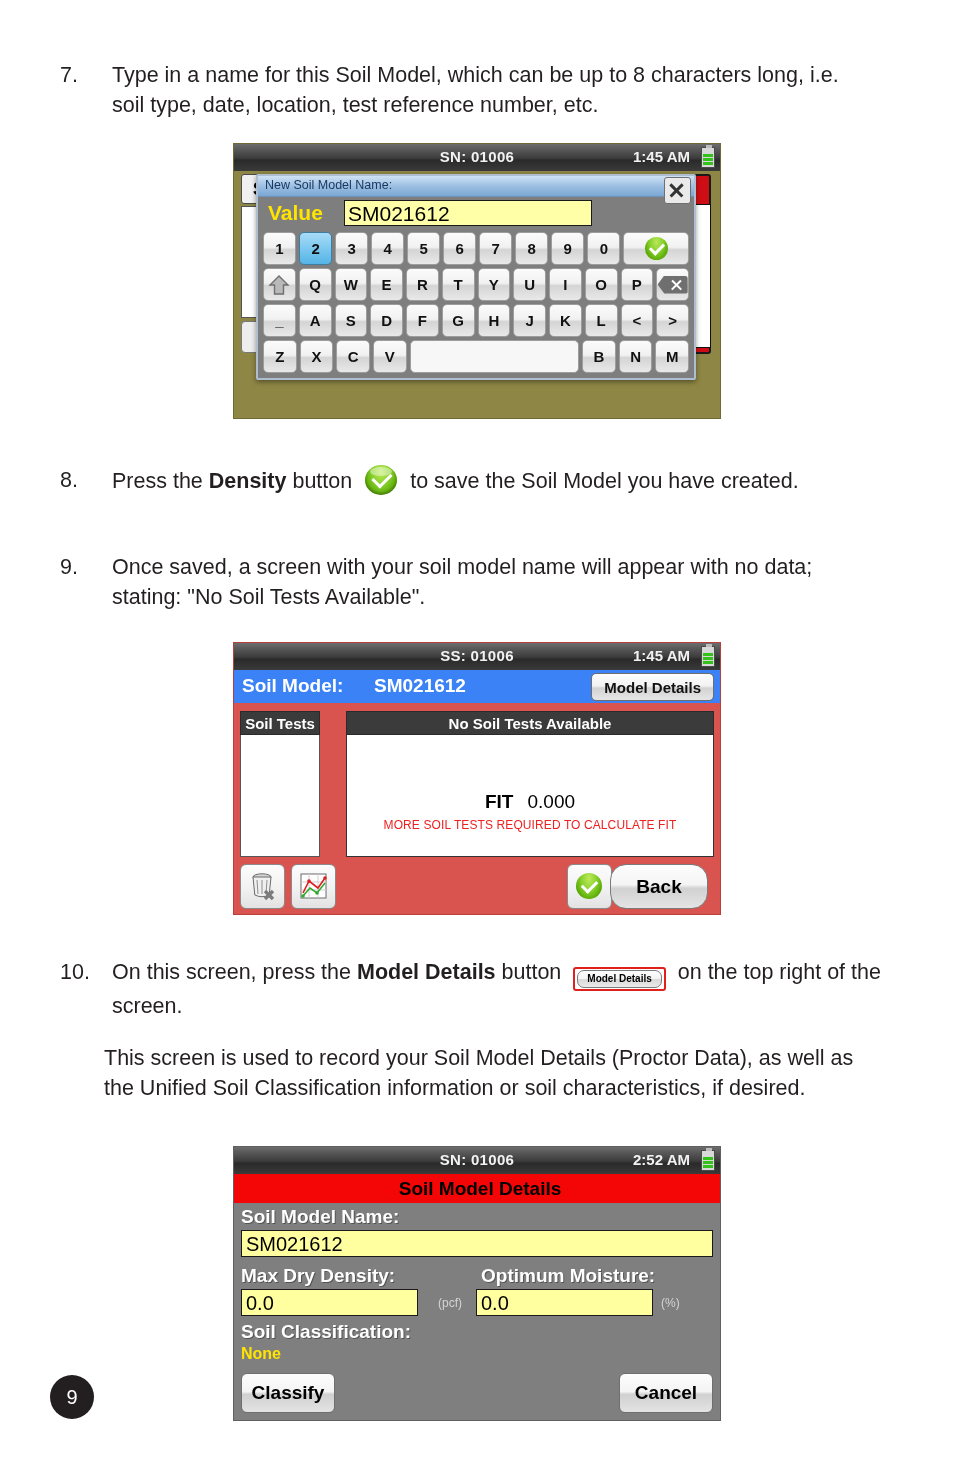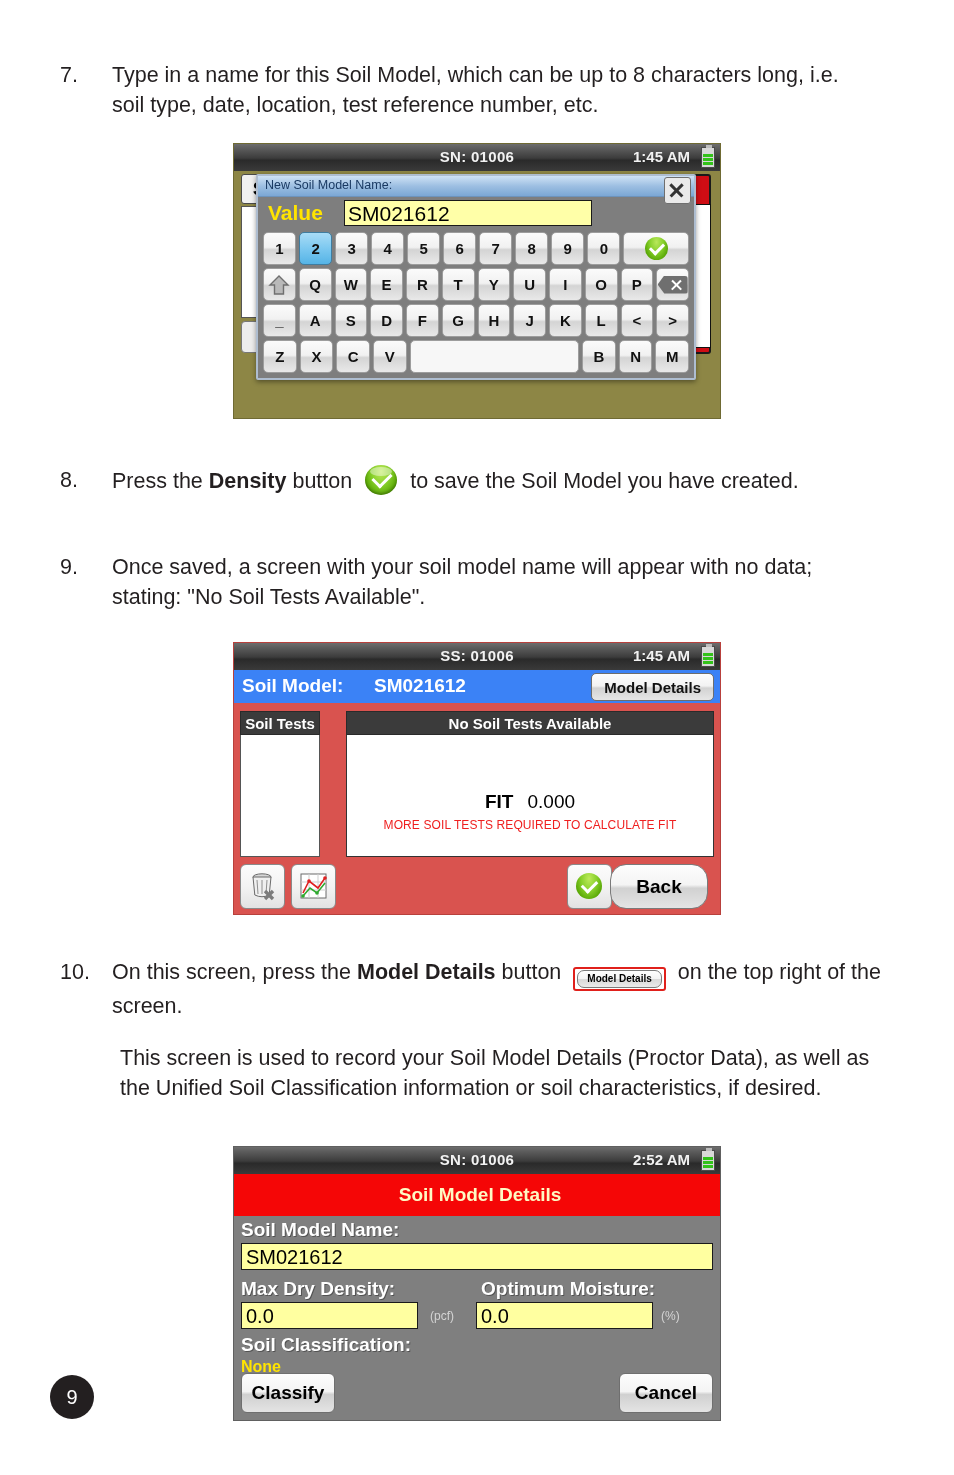--- a/index.html
+++ b/index.html
@@ -157,22 +157,22 @@
     background:radial-gradient(ellipse at 50% 22%, #bdea5a 0%, #86cf2a 44%, #56a503 78%, #3c8502 100%);}
   .okbtn i:before{content:"";position:absolute;left:6px;top:7px;width:12px;height:7px;
     border-left:3px solid #fff;border-bottom:3px solid #fff;transform:rotate(-45deg);}
   .backbtn{position:absolute;right:12px;top:6px;width:96px;height:43px;border-radius:16px;
     background:linear-gradient(#fdfdfd 0%,#f4f4f4 46%,#d1d1d1 54%,#e4e4e4 100%);
     border:1px solid #7a7a7a;display:flex;align-items:center;justify-content:center;
     font-size:19px;font-weight:bold;color:#000;}
 
   
   #shot3{left:233px;top:1146px;width:488px;height:275px;background:#7f7f7f;border:1px solid #606060;}
-  .redttl{height:42px;background:#f50606;display:flex;align-items:center;justify-content:center;
-        color:#fef9c3;font-size:19px;font-weight:bold;padding-left:6px;}
+  .redttl{height:29px;background:#f50606;display:flex;align-items:center;justify-content:center;
+        color:#000000;font-size:19px;font-weight:bold;padding-left:6px;}
   .fld-lab{font-size:19px;font-weight:bold;color:#fff;margin:3px 0 2px 7px;
         text-shadow:1px 1px 0 rgba(0,0,0,.35);}
   .ytext{background:#ffffa0;border:1px solid #1a1a1a;box-sizing:border-box;height:27px;
         position:relative;}
   .ytext span{position:absolute;left:4px;top:1px;font-size:20px;color:#000;line-height:24px;}
   .unit{font-size:12px;color:#d4d4d4;}
   .noneval{font-size:16px;font-weight:bold;color:#ffe400;margin-left:7px;}
   .greybtn{height:38px;border-radius:6px;
     background:linear-gradient(#fdfdfd 0%,#f4f4f4 46%,#d0d0d0 54%,#e4e4e4 100%);
     border:1px solid #6f6f6f;display:flex;align-items:center;justify-content:center;
@@ -357,21 +357,21 @@
       </div>
     <div class="backbtn">Back</div>
   </div>
 </div>
 
 <div class="step" style="left:60px;top:957px;width:830px;">
   <div class="num">10.</div>
   <div class="body"><span>On this screen, press the </span><b class="bld">Model Details</b><span> button </span><span class="inline-md"><span>Model Details</span></span><span> on the top right of the screen.</span></div>
 </div>
 
-<div class="para" style="left:120px;top:1043px;width:778px;">This screen is used to record your Soil Model Details (Proctor Data), as well as the Unified Soil Classification information or soil characteristics, if desired.</div>
+<div class="para" style="left:104px;top:1043px;width:778px;">This screen is used to record your Soil Model Details (Proctor Data), as well as the Unified Soil Classification information or soil characteristics, if desired.</div>
 
 <div class="device" id="shot3">
   <div class="statusbar">
     <div class="sn">SN: 01006</div>
     <div class="tm">2:52 AM</div>
     <div class="batt">
         <i></i>
       </div>
   </div>
 
@@ -382,21 +382,21 @@
     <span>SM021612</span>
   </div>
 
   <div style="display:flex;margin-top:5px;">
     <div style="width:240px;">
       <div class="fld-lab">Max Dry Density:</div>
       <div style="display:flex;align-items:center;margin-left:7px;">
         <div class="ytext" style="width:177px;">
           <span>0.0</span>
         </div>
-        <span class="unit" style="margin-left:12px;">(pcf)</span>
+        <span class="unit" style="margin-left:20px;">(pcf)</span>
       </div>
     </div>
     <div style="flex:1;">
       <div class="fld-lab">Optimum Moisture:</div>
       <div style="display:flex;align-items:center;margin-left:2px;">
         <div class="ytext" style="width:177px;">
           <span>0.0</span>
         </div>
         <span class="unit" style="margin-left:8px;">(%)</span>
       </div>

